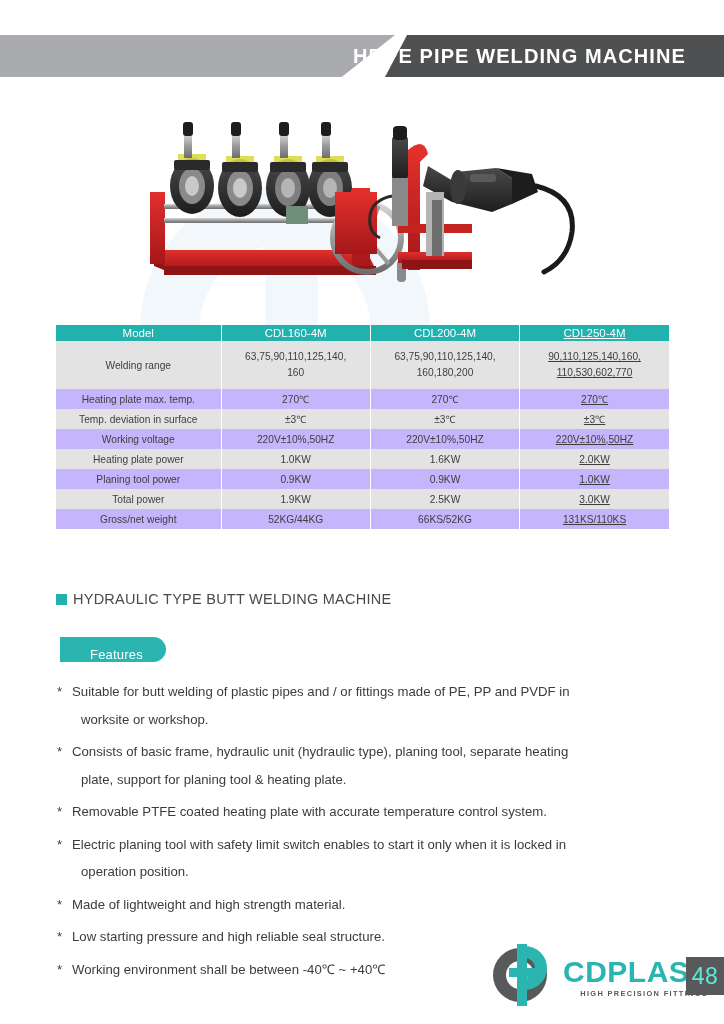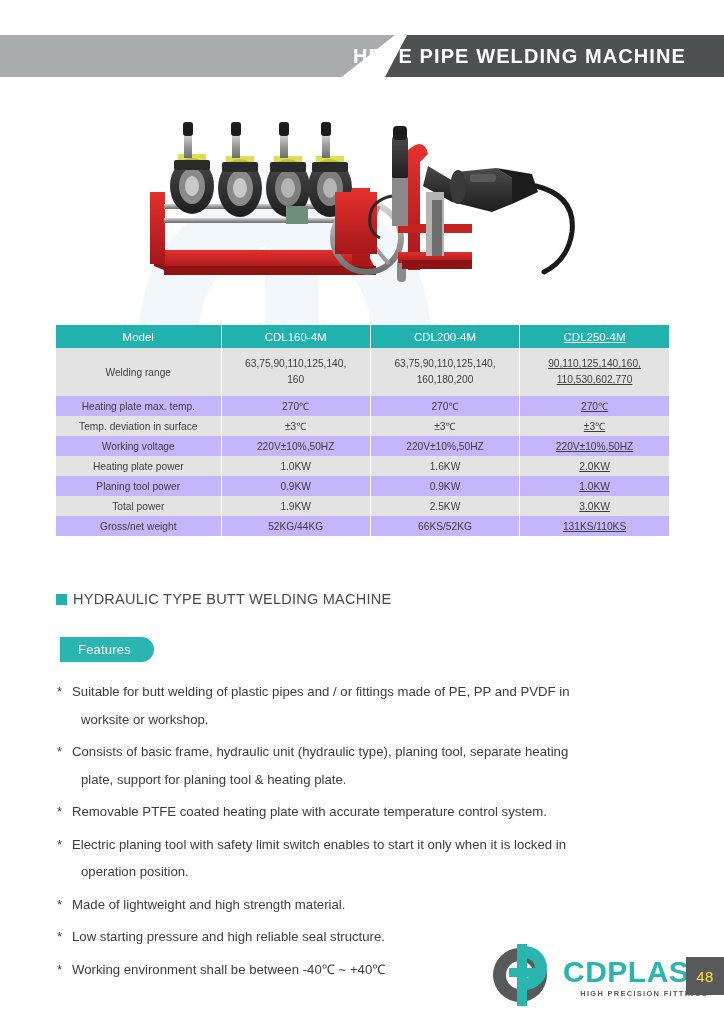--- a/index.html
+++ b/index.html
@@ -86,21 +86,21 @@
     border-right: 1.5px solid #ffffff;
     padding: 0 3px;
   }
   .spec-table th:last-child,
   .spec-table td:last-child { border-right: none; text-decoration: underline; }
   .spec-table thead th {
     background: #21b2ae;
     color: #ffffff;
     font-size: 11.5px;
     font-weight: normal;
-    height: 23px;
+    height: 16px;
     border-right: 1.5px solid #ffffff;
   }
   .row-teal td { background: #c4b5fd; }
   .row-gray td { background: #e3e3e3; }
   .spec-table tbody tr { height: 20px; border-radius: 9px; }
   .spec-table tbody tr.tall { height: 48px; }
   .cell-multiline { line-height: 1.55; }
   col.c1 { width: 165px; }
   col.c2, col.c3, col.c4 { width: 149.3px; }
 
@@ -123,25 +123,25 @@
     color: #4a4a4a;
     letter-spacing: 0.25px;
     white-space: nowrap;
   }
 
   
   .features-badge {
     position: absolute;
     left: 60px; top: 637px;
     height: 25px;
-    padding: 0 23px 0 18px;
+    padding: 0 23px 0 30px;
     background: #2ab5b1;
     border-radius: 0 13px 13px 0;
     display: flex;
-    align-items: center;
+    align-items: flex-end;
     z-index: 2;
   }
   .features-badge span {
     color: #ffffff;
     font-size: 13px;
     letter-spacing: 0.2px;
   }
 
   
   .feature-list {
@@ -203,22 +203,22 @@
     position: absolute;
     left: 686px; top: 957px;
     width: 38px; height: 38px;
     background: #58595b;
     display: flex;
     align-items: center;
     justify-content: center;
     z-index: 2;
   }
   .page-badge span {
-    color: #fde047;
-    font-size: 15px;
+    color: #5eead4;
+    font-size: 23px;
     letter-spacing: 0.5px;
   }
 </style>
 </head>
 <body>
 
 <div class="watermark">
   <svg viewBox="0 0 100 100" width="330" height="330">
     <path d="M50 6 A44 44 0 1 0 50 94 A44 44 0 0 0 50 6 Z M50 24 A26 26 0 1 1 50 76 A26 26 0 1 1 50 24 Z" fill="#2f7fd0"></path>
     <rect x="44" y="2" width="16" height="96" fill="#2f7fd0"></rect>

